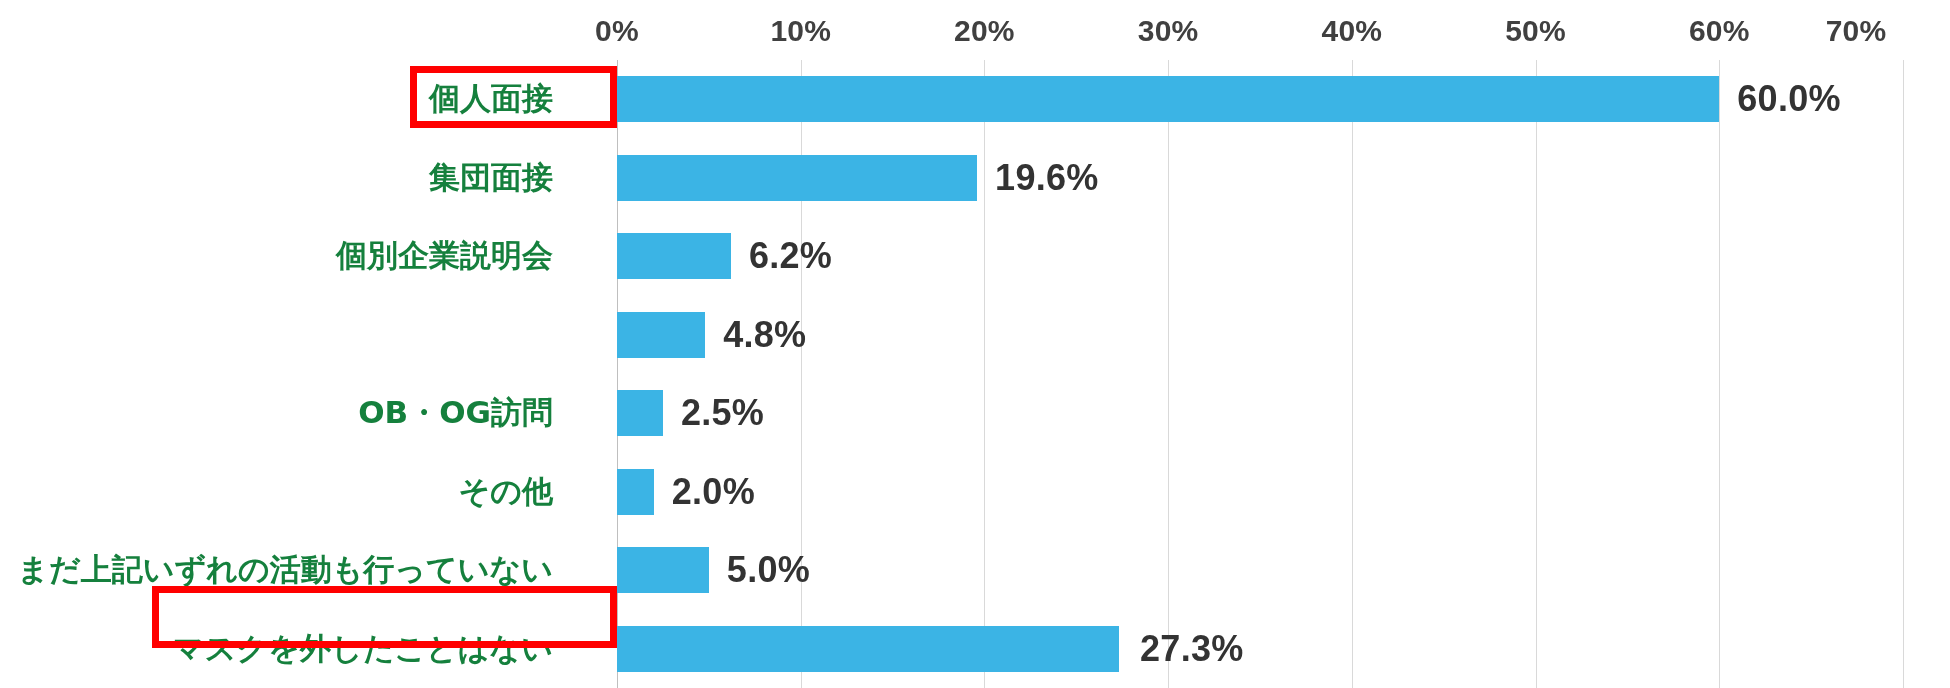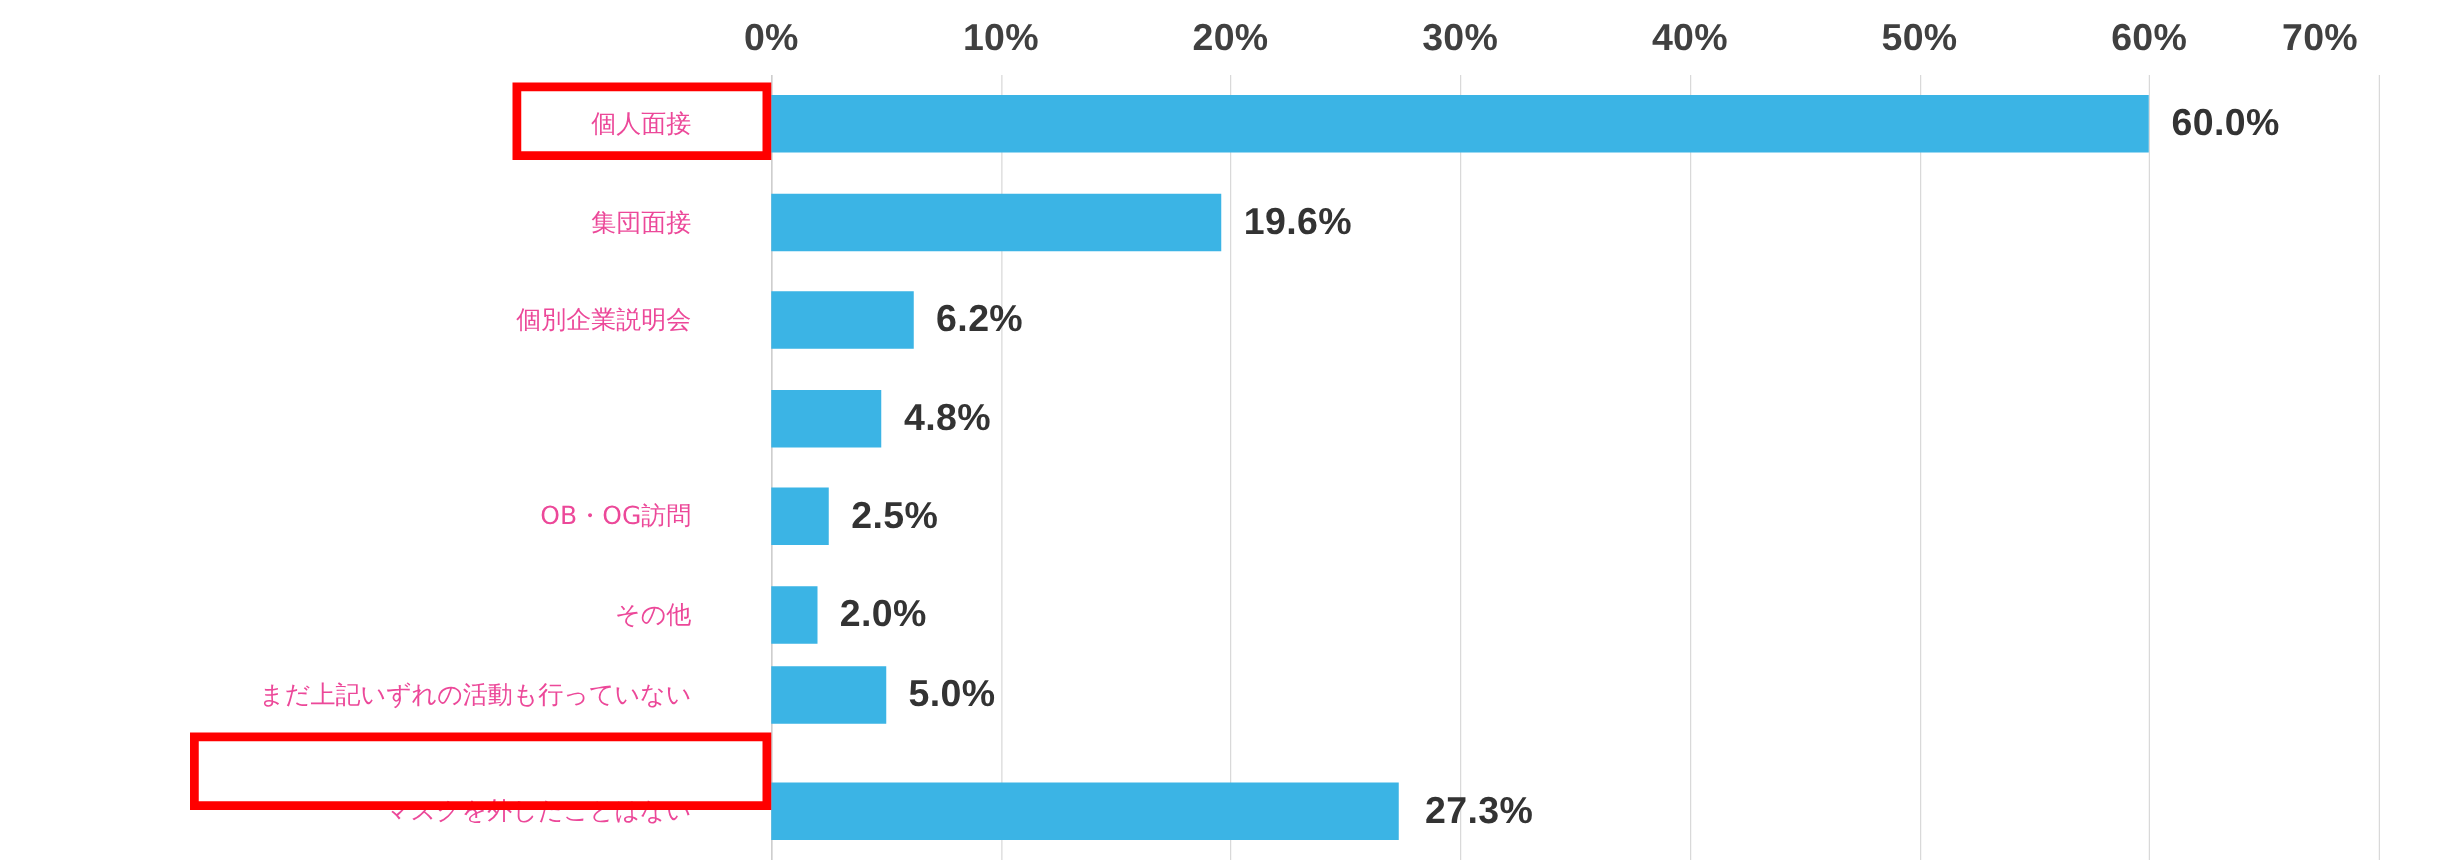--- a/index.html
+++ b/index.html
@@ -65,41 +65,41 @@
     left: 0;
     right: 0;
     height: 78.5px;
   }
   
   .cat-label {
     position: absolute;
     right: 1334px; 
     top: 50%;
     transform: translateY(-50%);
-    font-size: 20px;
-    font-weight: 400;
-    color: #ec4899;
+    font-size: 31px;
+    font-weight: 700;
+    color: #15803d;
     white-space: nowrap;
     text-align: right;
     padding-right: 16px;
     font-family: "DejaVu Sans", "Liberation Sans", sans-serif;
   }
   .bar {
     position: absolute;
     left: 0;
     top: 50%;
     transform: translateY(-50%);
     height: 46px;
     background: #3bb4e5;
   }
   .bar-value {
     position: absolute;
     top: 50%;
     transform: translateY(-50%);
-    font-size: 30px;
+    font-size: 36px;
     font-weight: 700;
     color: #333333;
     white-space: nowrap;
     letter-spacing: 0.3px;
   }
 
   
   .highlight-box {
     position: absolute;
     border: 7px solid #ff0000;
@@ -158,21 +158,21 @@
         <div class="row" style="top: 314px; height: 78.5px;">
           <div class="cat-label">OB・OG訪問</div>
           <div class="bar" style="width: 45.9286px; background: rgb(59, 180, 229);"></div>
           <div class="bar-value" style="left: 63.9286px;">2.5%</div>
         </div>
         <div class="row" style="top: 392.5px; height: 78.5px;">
           <div class="cat-label">その他</div>
           <div class="bar" style="width: 36.7429px; background: rgb(59, 180, 229);"></div>
           <div class="bar-value" style="left: 54.7429px;">2.0%</div>
         </div>
-        <div class="row" style="top: 457px; height: 78.5px;">
+        <div class="row" style="top: 471px; height: 78.5px;">
           <div class="cat-label">まだ上記いずれの活動も行っていない</div>
           <div class="bar" style="width: 91.8571px; background: rgb(59, 180, 229);"></div>
           <div class="bar-value" style="left: 109.857px;">5.0%</div>
         </div>
         <div class="row" style="top: 549.5px; height: 78.5px;">
           <div class="cat-label">マスクを外したことはない</div>
           <div class="bar" style="width: 501.54px; background: rgb(59, 180, 229);"></div>
           <div class="bar-value" style="left: 523px;">27.3%</div>
         </div>
       </div>

